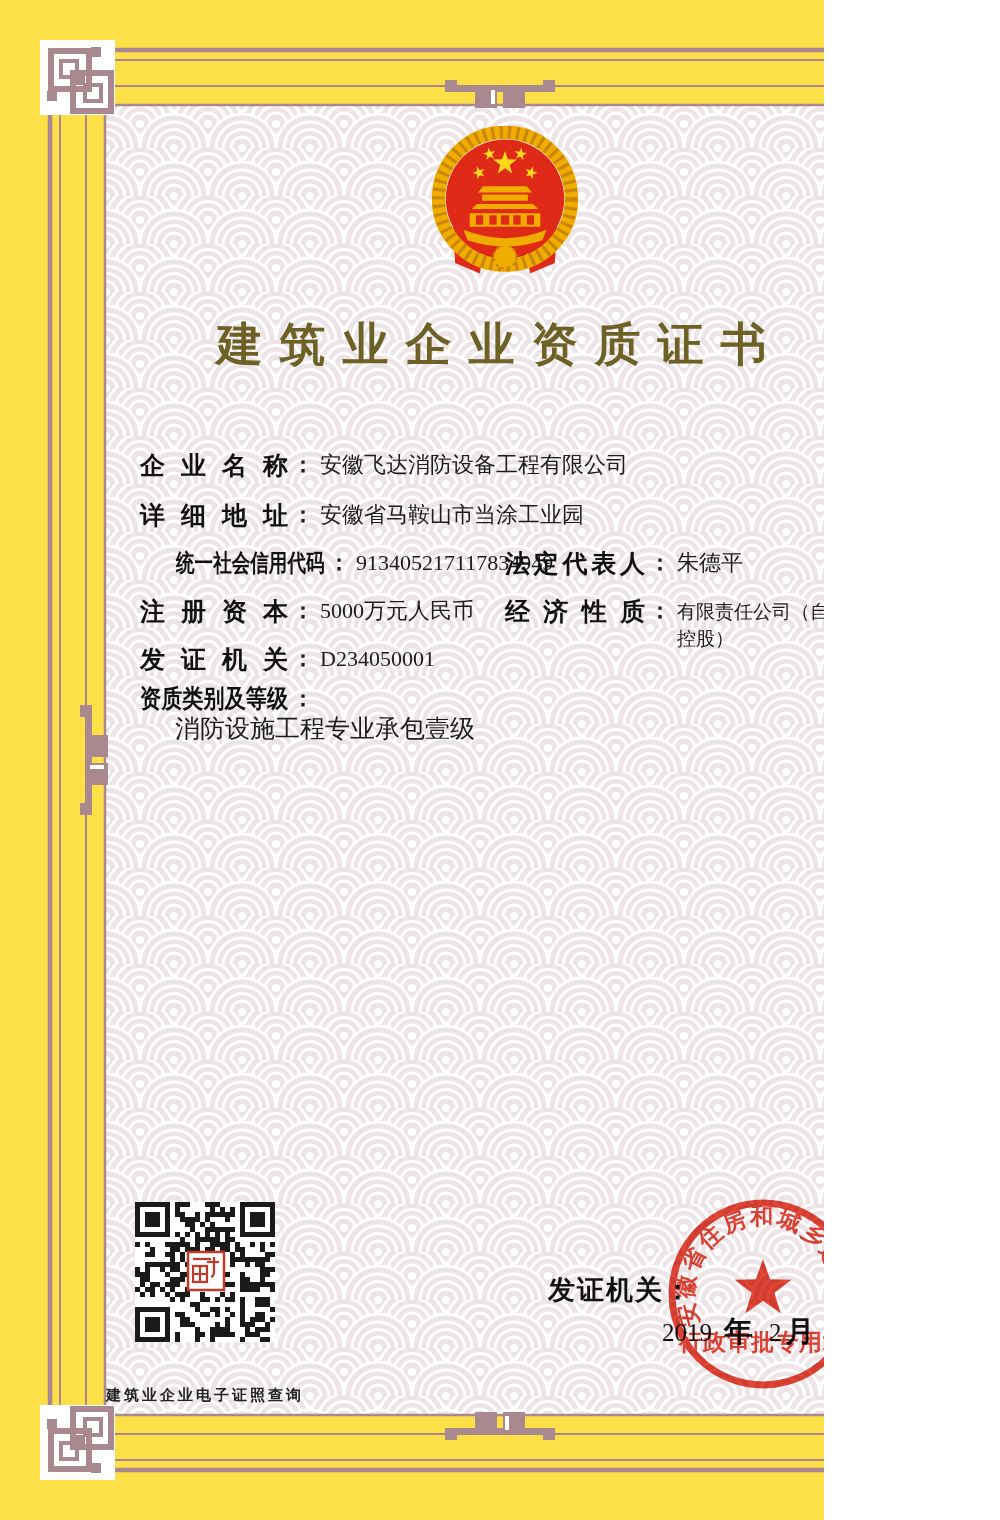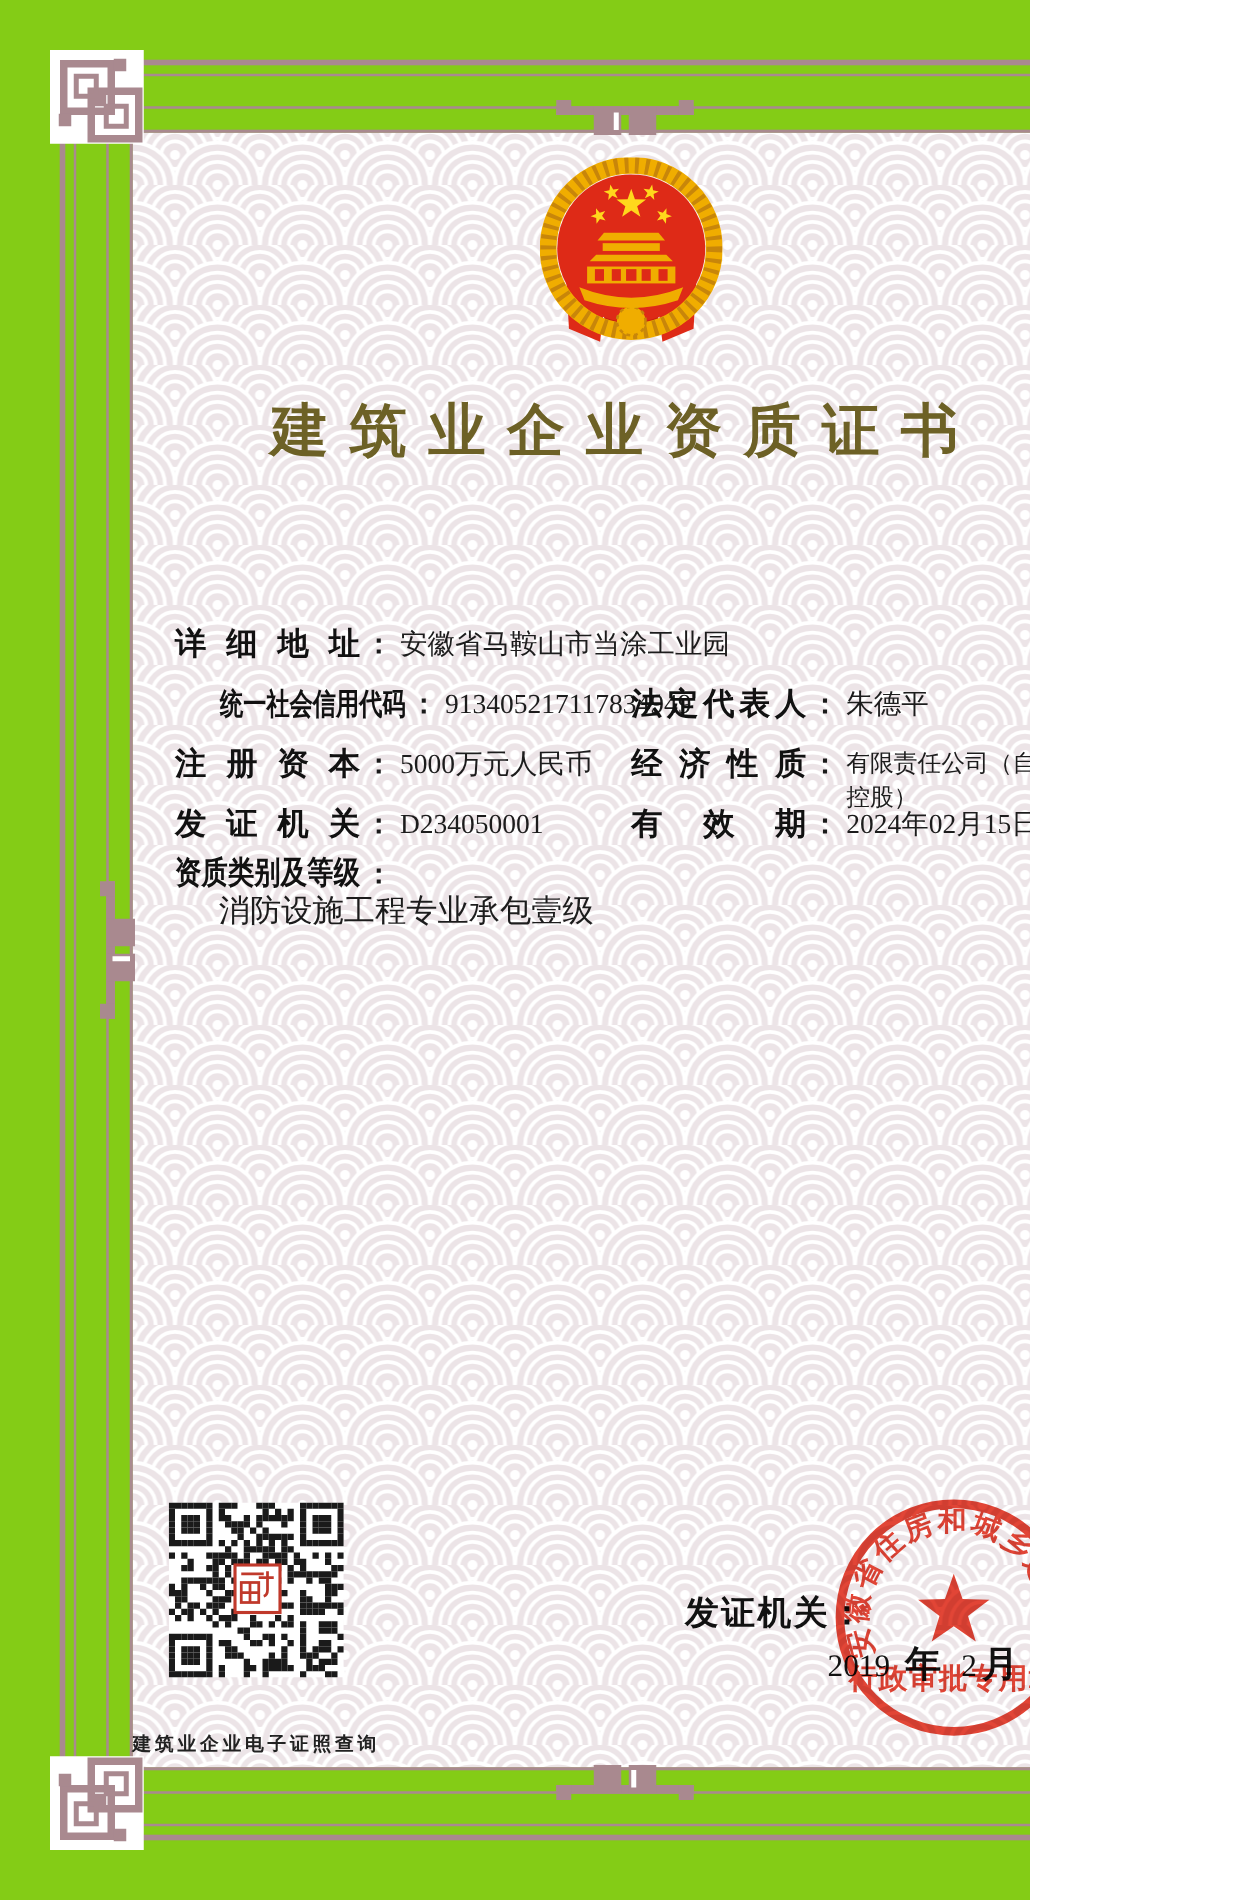--- a/index.html
+++ b/index.html
@@ -1,20 +1,20 @@
 <!DOCTYPE html>
 <html style="--border: #a9898f; --title: #6d6126; --seal-red: #e03726; --emblem-red: #de2a17; --emblem-gold: #f0ad00; --text: #1a1a1a;"><head>
 <meta charset="utf-8">
 <style>
   :root{
     --border:#a9898f; --title:#6d6126; --seal-red:#e03726;
     --emblem-red:#de2a17; --emblem-gold:#f0ad00; --text:#1a1a1a;
   }
   html,body{margin:0;padding:0;background:#ffffff;}
-  #page{position:relative;width:824px;height:1520px;background:#84cc16;overflow:hidden;
+  #page{position:relative;width:824px;height:1520px;background:#fde047;overflow:hidden;
         font-family:"Liberation Sans","DejaVu Sans",sans-serif;color:var(--text);}
   #bg-svg{position:absolute;left:0;top:0;z-index:0;}
   .bline{fill:none;stroke:var(--border);}
   .orn{fill:var(--border);}
   .ornl{fill:none;stroke:var(--border);}
   .fanFill{fill:#ece4e7;stroke:#ffffff;stroke-width:3;}
   .fanRing{fill:none;stroke:#ffffff;stroke-width:3;}
   .fanDot{fill:#ffffff;}
   .motif{fill:none;stroke:var(--border);stroke-width:2.2;stroke-linecap:square;}
 
@@ -158,20 +158,23 @@
         <rect x="55" y="86" width="7" height="9"></rect>
       <rect x="66" y="86" width="8" height="9"></rect>
         <rect x="78" y="86" width="7" height="9"></rect>
       <rect x="91" y="86" width="7" height="9"></rect>
     </g>
     <path d="M30,100 Q70,116 110,100 L106,110 Q70,122 34,110 Z" fill="var(--emblem-gold)"></path>
   </svg>
 
   <div id="title" class="abs">建筑业企业资质证书</div>
 
+  <div class="frow" style="left:140px;top:450px;">
+    <span class="flabel">企业名称</span><span class="fcolon">：</span><span class="fvalue">安徽飞达消防设备工程有限公司</span>
+  </div>
 
   <div class="frow" style="left:140px;top:500px;">
     <span class="flabel">详细地址</span><span class="fcolon">：</span><span class="fvalue">安徽省马鞍山市当涂工业园</span>
   </div>
 
   <div class="frow" style="left:140px;top:548px;margin-left:36px;">
     <span class="flabel cond">统一社会信用代码</span><span class="fcolon">：</span><span class="fvalue">913405217117834949</span>
   </div>
   <div class="frow" style="left:505px;top:548px;">
     <span class="flabel r">法定代表人</span><span class="fcolon">：</span><span class="fvalue">朱德平</span>
@@ -179,23 +182,20 @@
 
   <div class="frow" style="left:140px;top:596px;">
     <span class="flabel">注册资本</span><span class="fcolon">：</span><span class="fvalue">5000万元人民币</span>
   </div>
   <div class="frow" style="left:505px;top:596px;">
     <span class="flabel r">经济性质</span><span class="fcolon">：</span><span class="fvalue wrap">有限责任公司（自然人投资或控股）</span>
   </div>
 
   <div class="frow" style="left:140px;top:644px;">
     <span class="flabel">发证机关</span><span class="fcolon">：</span><span class="fvalue">D234050001</span>
-  </div>
-  <div class="frow" style="left:505px;top:644px;">
-    <span class="flabel r">有效期</span><span class="fcolon">：</span><span class="fvalue">2024年02月15日</span>
   </div>
 
   <div class="frow" style="left:140px;top:684px;">
     <span class="flabel cond7">资质类别及等级</span><span class="fcolon">：</span>
   </div>
   <div id="quali-value" class="abs">消防设施工程专业承包壹级</div>
 
   <div id="qr-wrap" class="abs">
     <svg id="qr-svg" width="140" height="140" viewBox="0 0 140 140">
       <rect x="0" y="0" width="140" height="140" fill="#ffffff"></rect>

